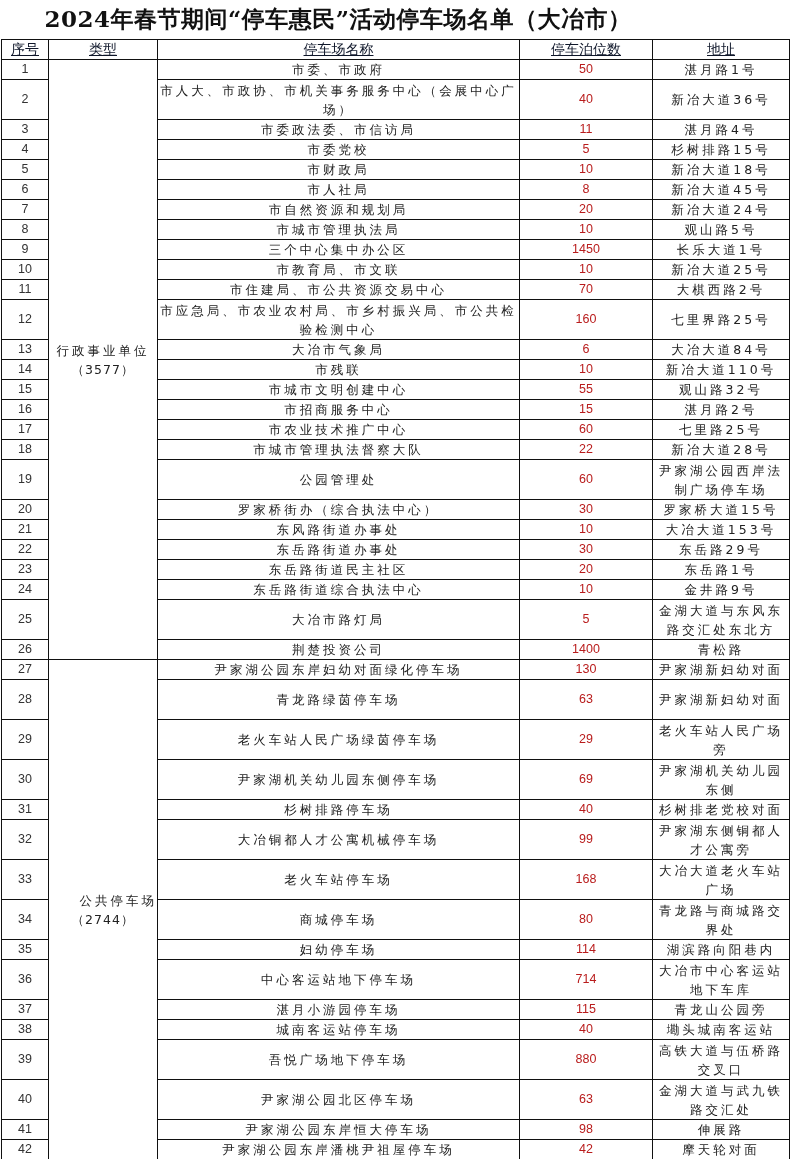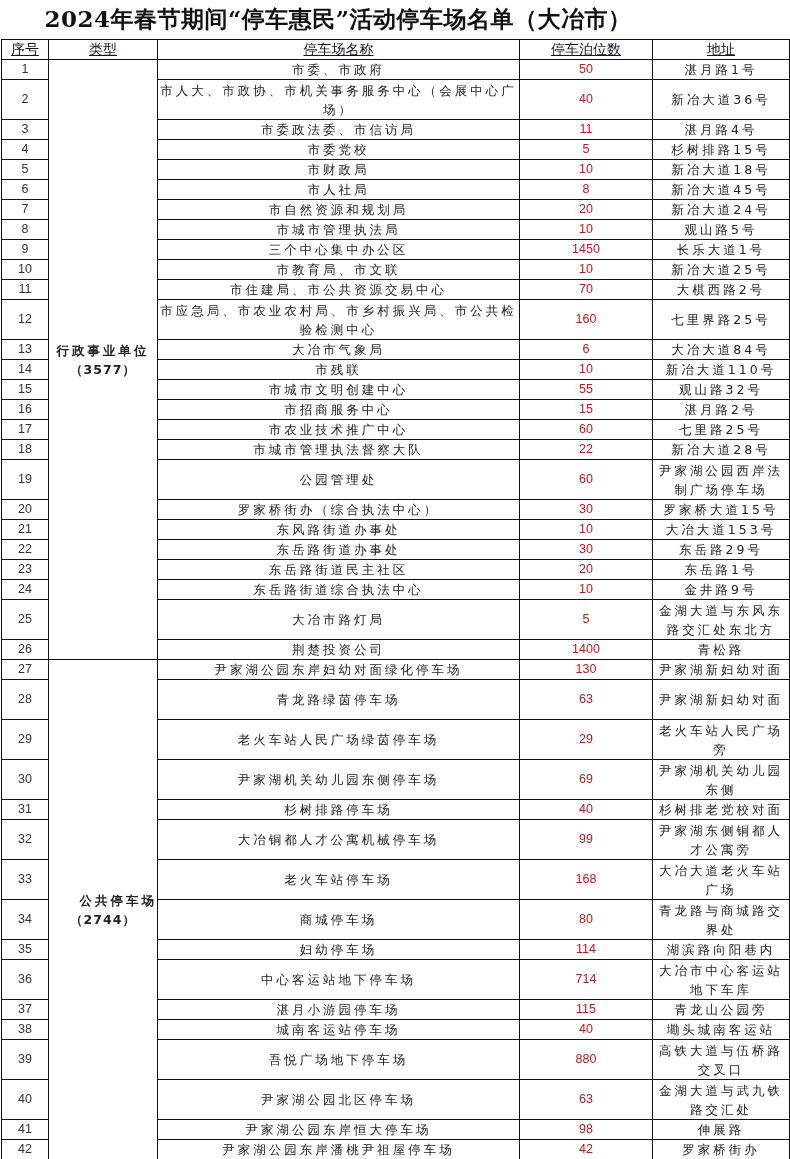--- a/index.html
+++ b/index.html
@@ -21,21 +21,21 @@
       overflow: hidden;
     }
     table.grid th {
       height: 19px; font-weight: normal; font-size: 14px; color: #0f172a; text-decoration: underline;
     }
     table.grid td { font-size: 12.5px; line-height: 19px; }
     td.seq { font-family: "Liberation Sans", sans-serif; font-size: 14px; color: #333; }
     td.num { font-family: "Liberation Sans", sans-serif; font-size: 14px; color: #b91c1c; }
     td.name, td.addr { letter-spacing: 3px; }
     td.addr { font-size: 12.5px; padding: 0 2px; }
-    td.group { font-size: 13px; letter-spacing: 3px; line-height: 18px; font-weight: bold; }
+    td.group { font-size: 13px; letter-spacing: 3px; line-height: 18px; }
     tr.r1 td { height: 19px; }
     tr.r2 td { height: 39px; }
     .group-count { display: block; letter-spacing: 1px; }
   </style>
 </head>
 <body>
 
 <div class="title">2024年春节期间“停车惠民”活动停车场名单（大冶市）</div>
 
 <table class="grid">
@@ -307,16 +307,16 @@
       <tr class="r1">
         <td class="seq">41</td>
         <td class="name">尹家湖公园东岸恒大停车场</td>
         <td class="num">98</td>
         <td class="addr">伸展路</td>
       </tr>
       <tr class="r1">
         <td class="seq">42</td>
         <td class="name">尹家湖公园东岸潘桃尹祖屋停车场</td>
         <td class="num">42</td>
-        <td class="addr">罗家桥街办</td>
+        <td class="addr">摩天轮对面</td>
       </tr>
     </tbody>
 </table>
 
 </body></html>

